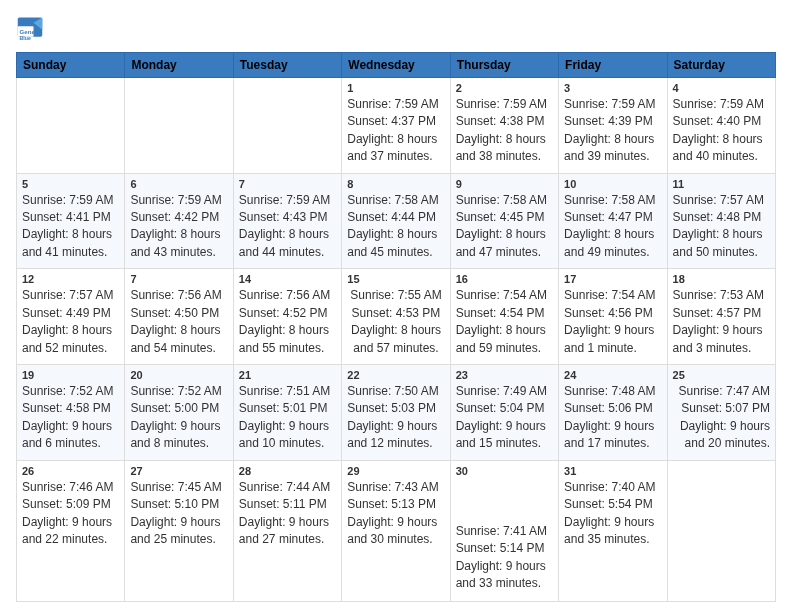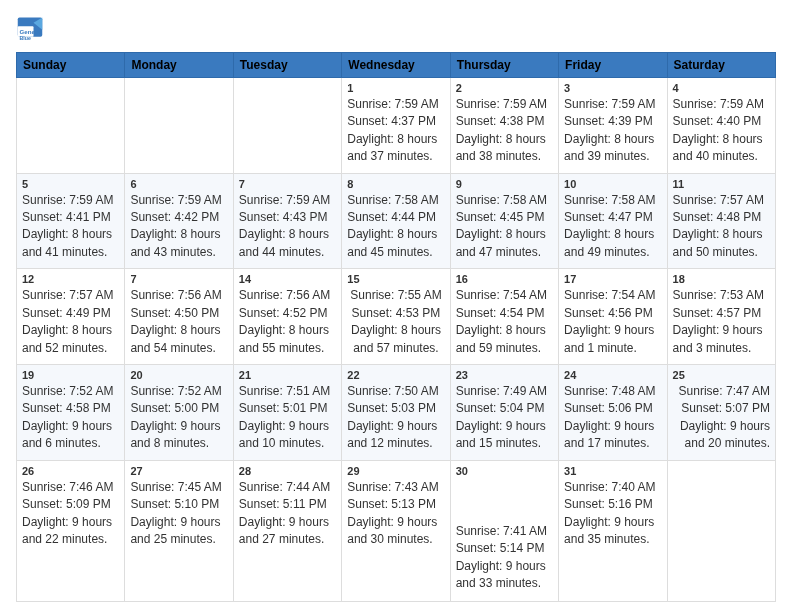--- a/index.html
+++ b/index.html
@@ -345,21 +345,21 @@
           <td>
             <span class="day-number">30</span>
             <div class="day-info" style="white-space: pre-line; margin-top: 46px;">Sunrise: 7:41 AM
 Sunset: 5:14 PM
 Daylight: 9 hours
 and 33 minutes.</div>
           </td>
           <td>
             <span class="day-number">31</span>
             <div class="day-info" style="white-space: pre-line;">Sunrise: 7:40 AM
-Sunset: 5:16 PM
+Sunset: 5:54 PM
 Daylight: 9 hours
 and 35 minutes.</div>
           </td>
           <td class="empty"></td>
         </tr>
       </tbody>
   </table>
 </div>
 
 </body></html>

